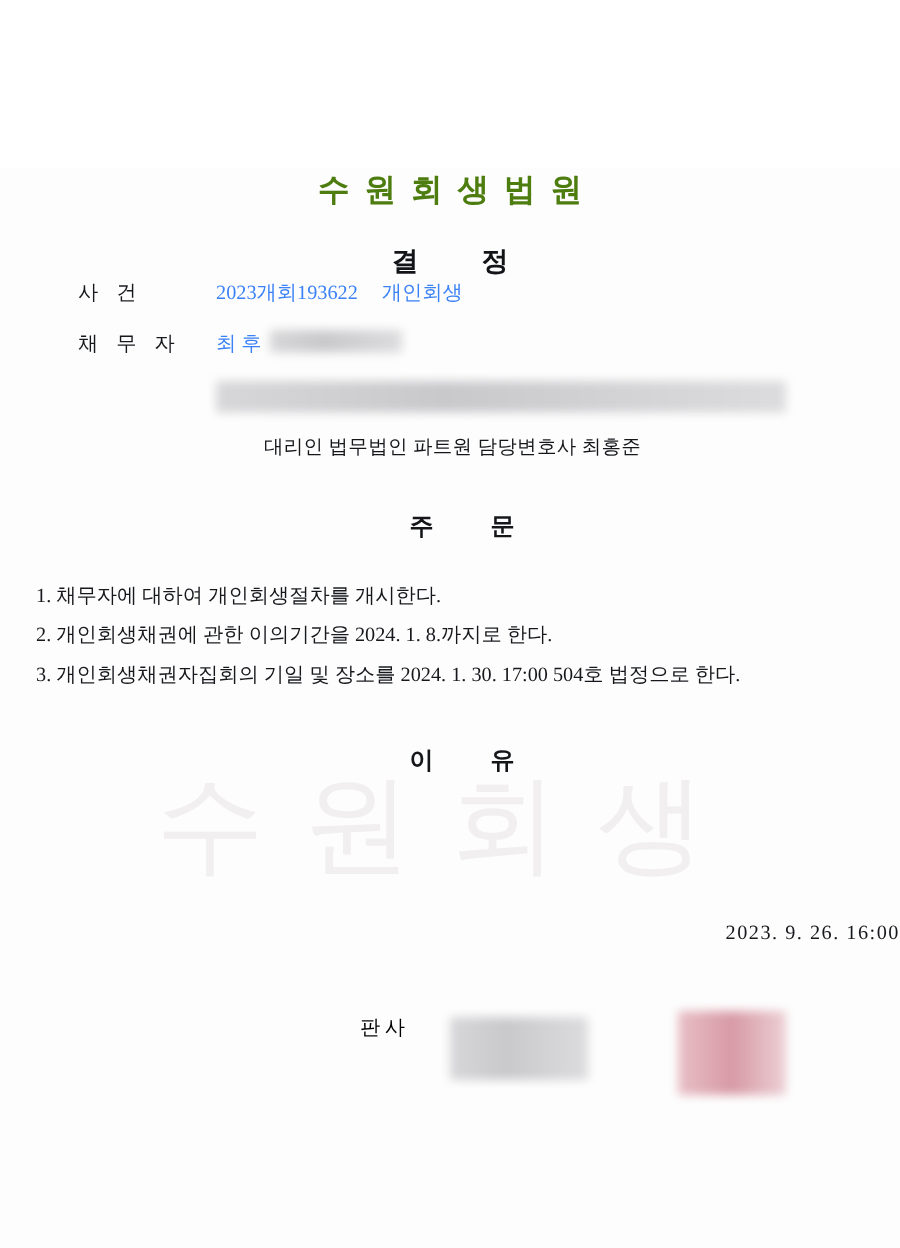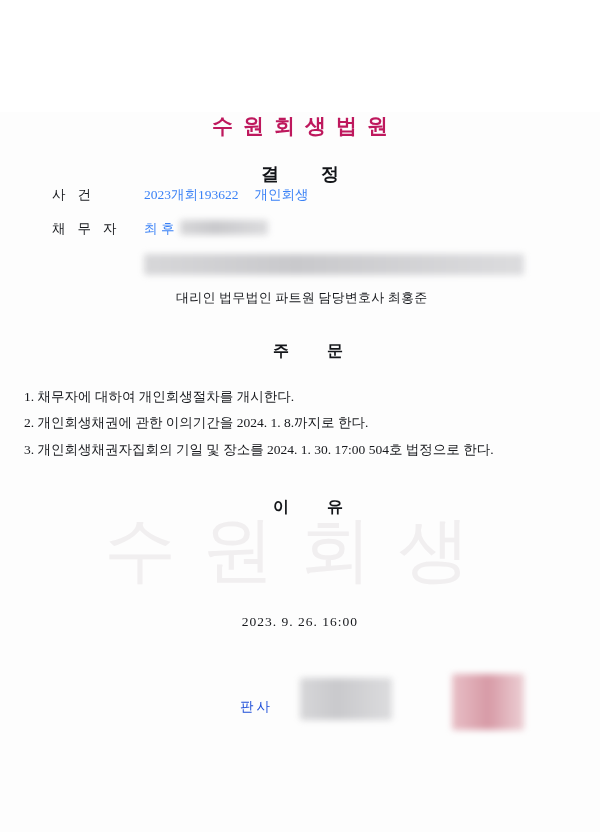--- a/index.html
+++ b/index.html
@@ -46,21 +46,21 @@
     z-index: 2;
   }
 
   .court-title {
     margin-top: 112px;
     text-align: center;
     font-size: 21px;
     font-weight: bold;
     letter-spacing: 10px;
     text-indent: 10px;
-    color: #be185d;
+    color: #4d7c0f;
   }
 
   .doc-title {
     margin-top: 22px;
     text-align: center;
     font-size: 18px;
     font-weight: bold;
     letter-spacing: 42px;
     text-indent: 42px;
     color: #121418;
@@ -155,42 +155,42 @@
     margin-top: 24px;
     padding: 0 52px;
     font-size: 13.5px;
     line-height: 2.0;
     color: #16181c;
     text-align: justify;
   }
 
   .date-line {
     margin-top: 96px;
-    text-align: center;
+    text-align: right;
     font-size: 13.5px;
     letter-spacing: 1px;
     color: #16181c;
   }
 
   .judge-row {
     margin-top: 44px;
     display: flex;
     align-items: center;
     justify-content: center;
     gap: 0;
     position: relative;
     height: 56px;
   }
   .judge-label {
     font-size: 13.5px;
     letter-spacing: 3px;
-    color: #1d4ed8;
+    color: #000000;
     position: absolute;
     left: 240px;
-    top: 24px;
+    top: 2px;
   }
   .judge-name-redact {
     position: absolute;
     left: 300px;
     top: 4px;
     width: 92px;
     height: 42px;
   }
   .seal-redact {
     position: absolute;

